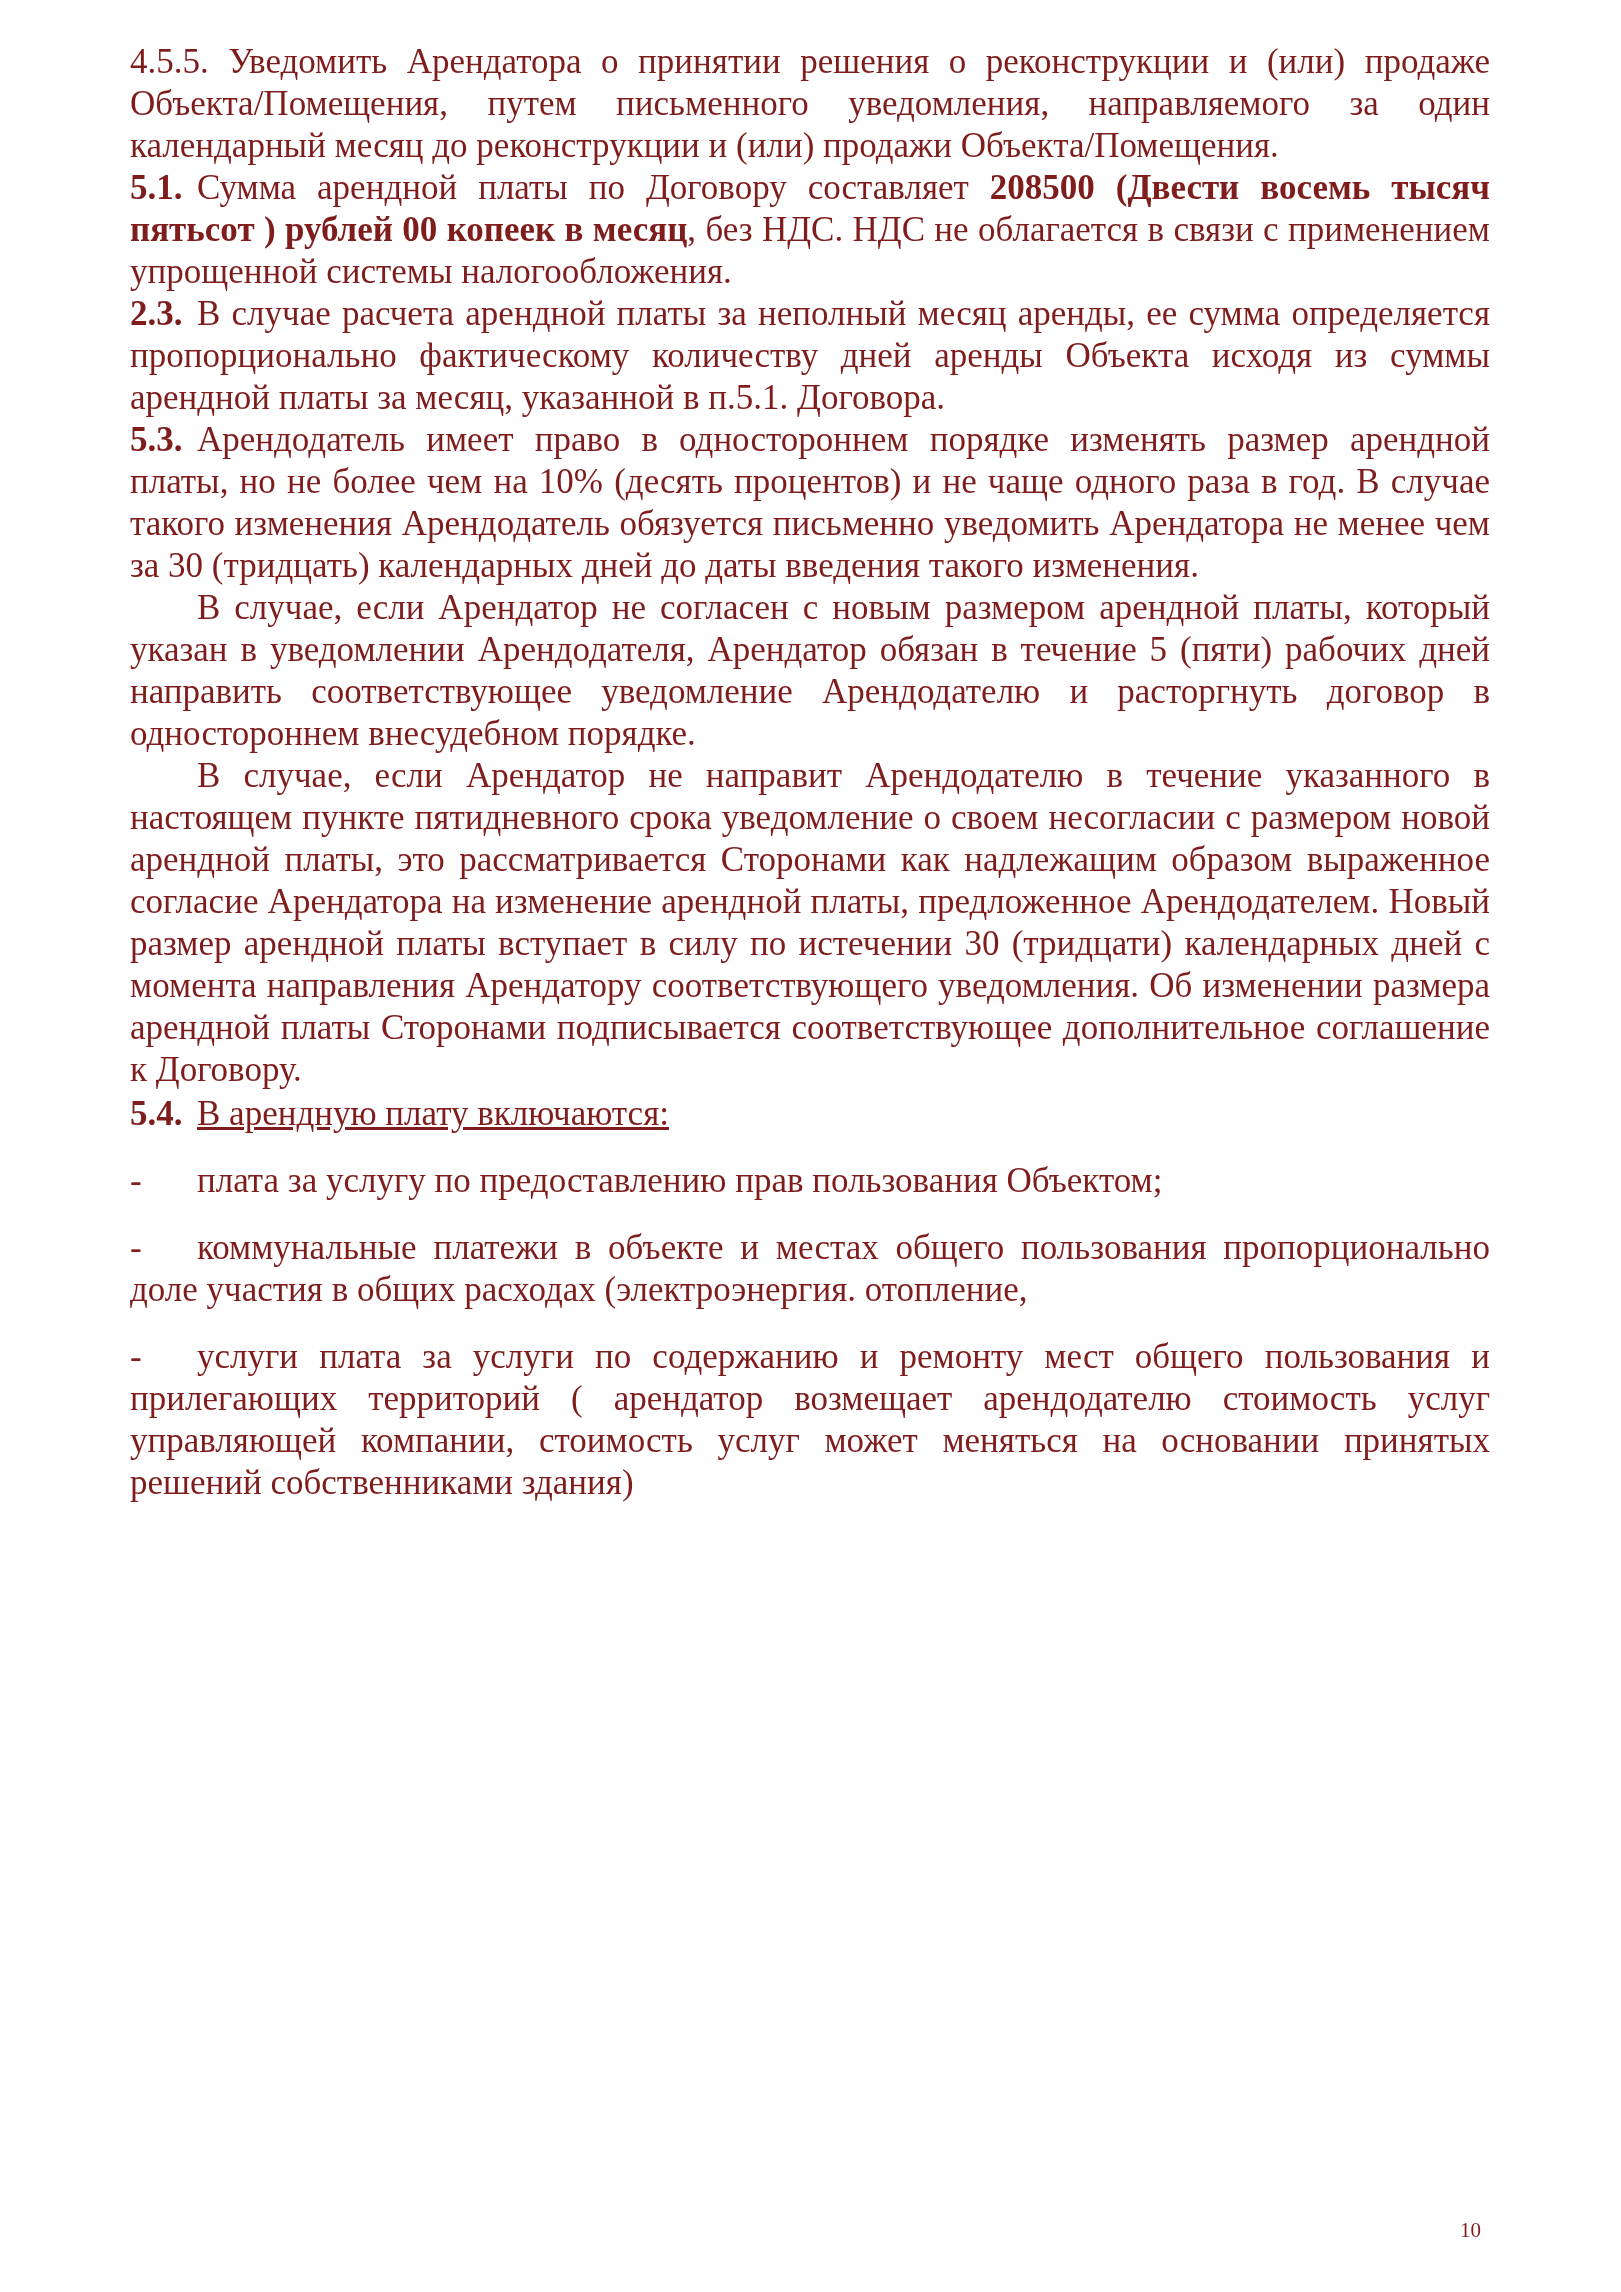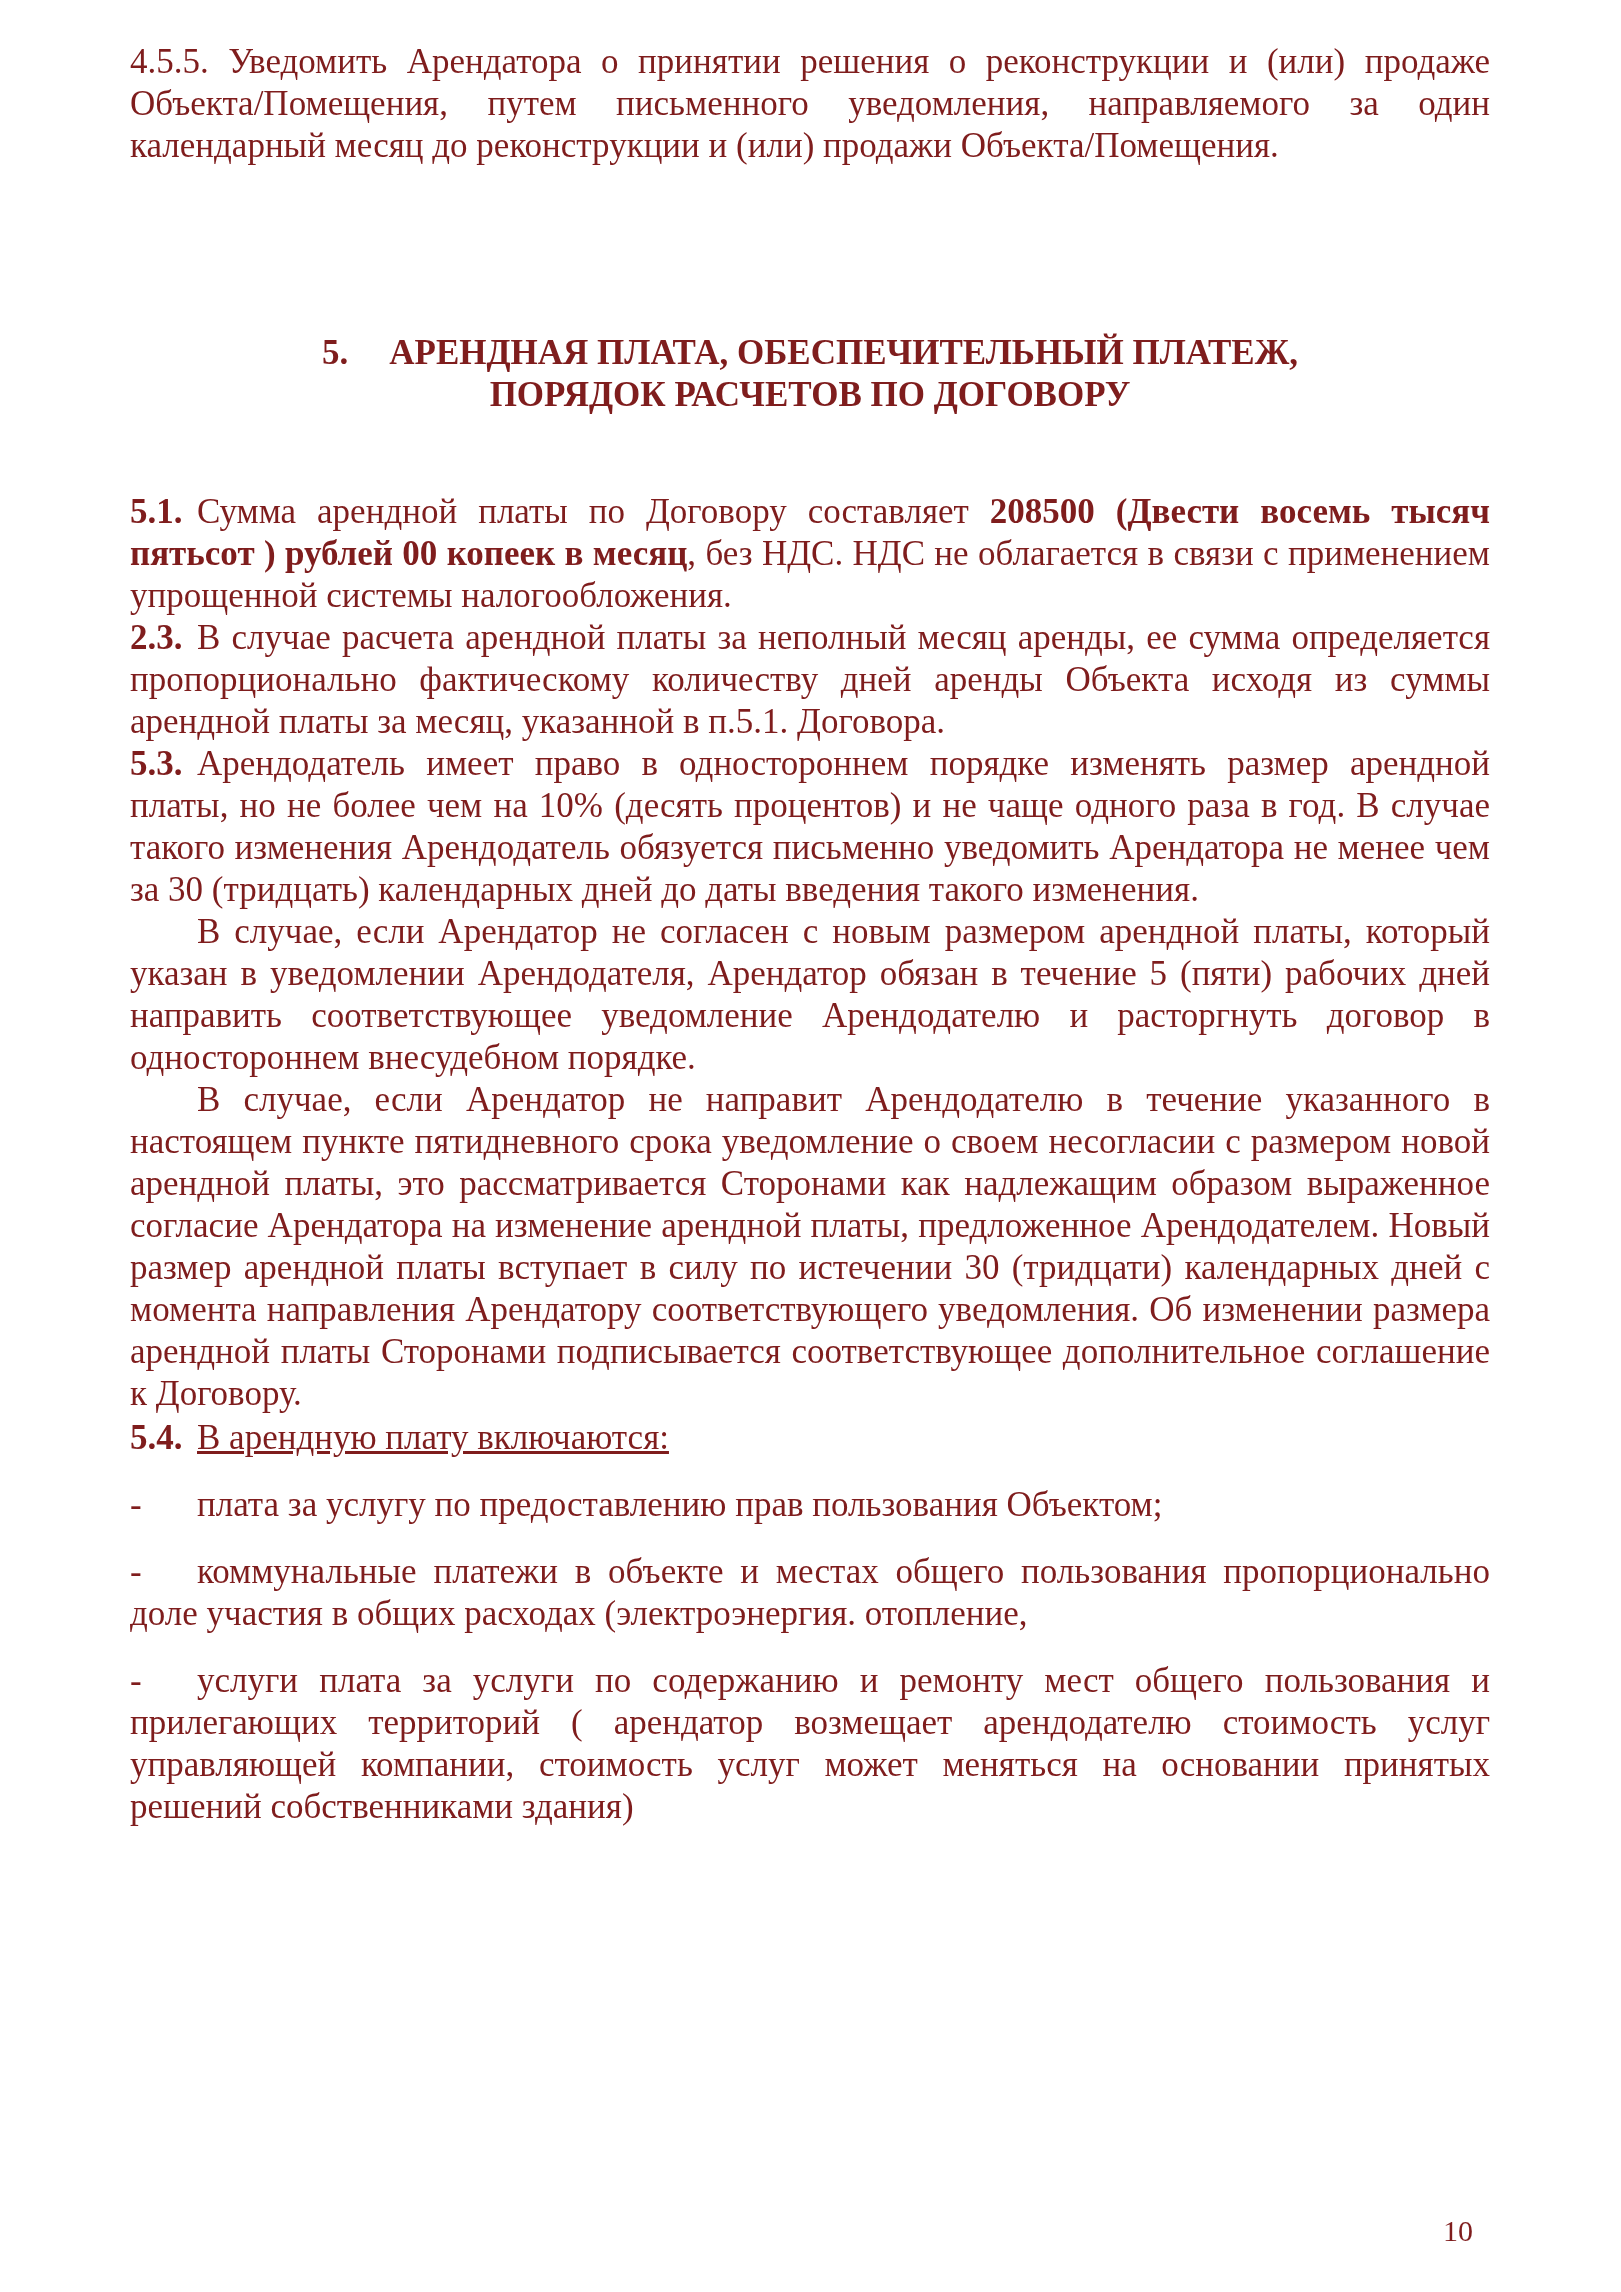--- a/index.html
+++ b/index.html
@@ -30,39 +30,35 @@
     margin-top: 165px;
     margin-bottom: 75px;
     text-align: center;
     font-weight: 700;
   }
   .h-gap { display: inline-block; width: 41px; }
   .bullet { margin-top: 25px; }
   .head-line { margin-top: 2px; }
   .page-number {
     position: absolute;
-    right: 148px;
+    right: 140px;
     top: 2213px;
-    font-size: 30px;
+    font-size: 21px;
     line-height: 35px;
   }
   b, strong { font-weight: 700; }
 </style>
 </head>
 <body>
 
 <div class="page">
   <div class="content">
 
     <p class="just">4.5.5. Уведомить Арендатора о принятии решения о реконструкции и (или) продаже Объекта/Помещения, путем письменного уведомления, направляемого за один календарный месяц до реконструкции и (или) продажи Объекта/Помещения.</p>
 
-    <div class="heading">
-      <p><span>5.</span><span class="h-gap"></span><span>АРЕНДНАЯ ПЛАТА, ОБЕСПЕЧИТЕЛЬНЫЙ ПЛАТЕЖ,</span></p>
-      <p>ПОРЯДОК РАСЧЕТОВ ПО ДОГОВОРУ</p>
-    </div>
 
     <p class="just"><span class="pnum">5.1.</span><span>Сумма арендной платы по Договору составляет </span><b>208500 (Двести восемь тысяч пятьсот )  рублей 00 копеек в месяц</b><span>, без НДС.  НДС не облагается в связи с применением упрощенной системы налогообложения.</span></p>
 
     <p class="just"><span class="pnum">2.3.</span><span>В случае расчета арендной платы за неполный месяц аренды, ее сумма определяется пропорционально фактическому количеству дней аренды Объекта исходя из суммы арендной платы за месяц, указанной в п.5.1. Договора.</span></p>
 
     <p class="just"><span class="pnum">5.3.</span><span>Арендодатель имеет право в одностороннем порядке изменять размер арендной платы, но не более чем на 10% (десять процентов) и не чаще одного раза в год. В случае такого изменения Арендодатель обязуется письменно уведомить Арендатора не менее чем за 30 (тридцать) календарных дней до даты введения такого изменения.</span></p>
 
     <p class="just indent">В случае, если Арендатор не согласен с новым размером арендной платы, который указан в уведомлении Арендодателя, Арендатор обязан в течение 5 (пяти) рабочих дней направить соответствующее уведомление Арендодателю и расторгнуть договор в одностороннем внесудебном порядке.</p>
 
     <p class="just indent">В случае, если Арендатор не направит Арендодателю в течение указанного в настоящем пункте пятидневного срока уведомление о своем несогласии с размером новой арендной платы, это рассматривается Сторонами как надлежащим образом выраженное согласие Арендатора на изменение арендной платы, предложенное Арендодателем. Новый размер арендной платы вступает в силу по истечении 30 (тридцати) календарных дней с момента направления Арендатору соответствующего уведомления. Об изменении размера арендной платы Сторонами подписывается соответствующее дополнительное соглашение к Договору.</p>

